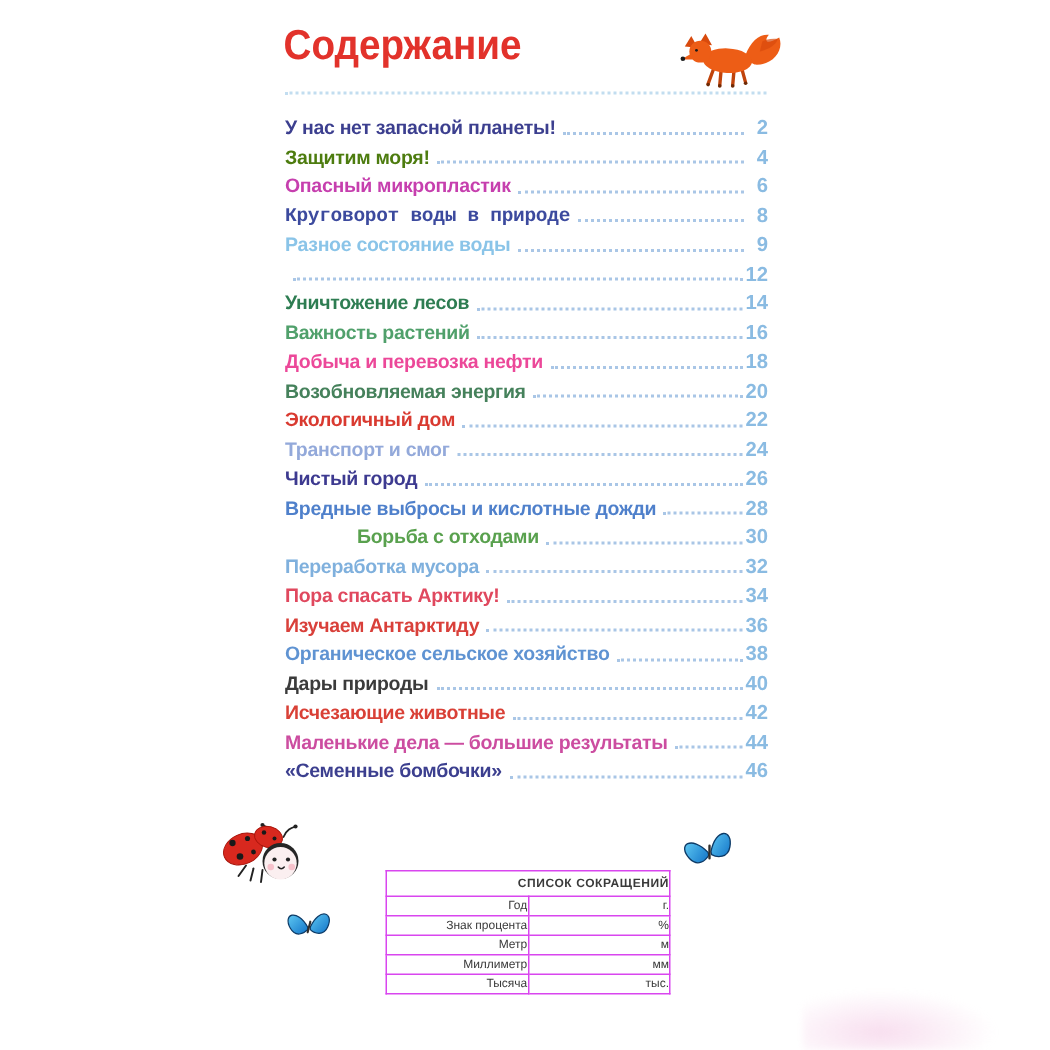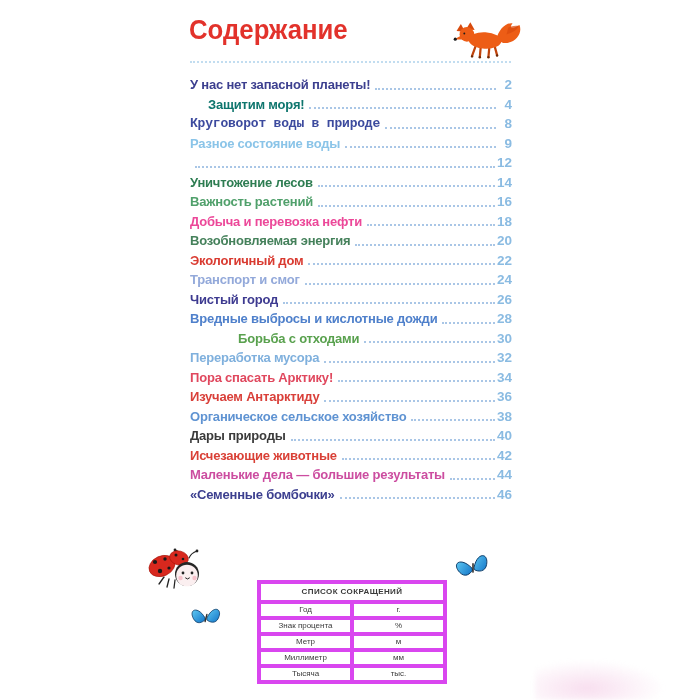--- a/index.html
+++ b/index.html
@@ -18,21 +18,21 @@
   .toc-leader{flex:1 1 auto;border-bottom:2px dotted #a9c6e6;margin:0 2px 5px 5px;min-width:12px;}
   .toc-page{font-size:13.5px;font-weight:600;color:#8abbe2;line-height:19.5px;text-align:right;min-width:14px;}
 
   .fox-wrap{left:446px;top:12px;width:78px;height:50px;}
   .ladybug-wrap{left:146px;top:546px;width:62px;height:52px;}
   .butterfly-a{left:190px;top:602px;width:32px;height:32px;}
   .butterfly-b{left:455px;top:551px;width:36px;height:34px;transform:rotate(-14deg);}
 
   table.abbr{left:257px;top:580px;width:190px;border-collapse:collapse;
              font-size:8px;color:#3a3a3a;table-layout:fixed;}
-  table.abbr th, table.abbr td{border:4px solid #d946ef;text-align:center;padding:0;line-height:1;}
+  table.abbr th, table.abbr td{border:1px solid #d946ef;text-align:right;padding:0;line-height:1;}
   table.abbr th{height:16px;font-weight:600;letter-spacing:0.4px;font-size:8px;}
   table.abbr td{height:12px;}
   table.abbr td.term{width:136px;}
 
   .smudge{left:535px;top:660px;width:130px;height:40px;
           background:radial-gradient(ellipse at 40% 70%, rgba(242,196,226,0.55), rgba(242,196,226,0) 70%);
           filter:blur(2px);}
 </style>
 </head>
 <body>
@@ -71,23 +71,28 @@
 
 <div class="abs title-rule"></div>
 
 <div class="abs toc">
     <div class="toc-row">
       <span class="toc-label" style="color: rgb(60, 63, 143);">У нас нет запасной планеты!</span>
       <span class="toc-leader" style="border-bottom-color: rgb(169, 198, 230);"></span>
       <span class="toc-page" style="color: rgb(138, 187, 226);">2</span>
     </div>
     <div class="toc-row">
-      <span class="toc-label" style="color: #0f766e; margin-left: 18px;">Защитим моря!</span>
+      <span class="toc-label" style="color: #4d7c0f;">Защитим моря!</span>
       <span class="toc-leader" style="border-bottom-color: rgb(169, 198, 230);"></span>
       <span class="toc-page" style="color: rgb(138, 187, 226);">4</span>
+    </div>
+    <div class="toc-row">
+      <span class="toc-label" style="color: rgb(198, 63, 174);">Опасный микропластик</span>
+      <span class="toc-leader" style="border-bottom-color: rgb(169, 198, 230);"></span>
+      <span class="toc-page" style="color: rgb(138, 187, 226);">6</span>
     </div>
     <div class="toc-row">
       <span class="toc-label" style="color: rgb(60, 74, 158); font-family: Liberation Mono, monospace;">Круговорот воды в природе</span>
       <span class="toc-leader" style="border-bottom-color: rgb(169, 198, 230);"></span>
       <span class="toc-page" style="color: rgb(138, 187, 226);">8</span>
     </div>
     <div class="toc-row">
       <span class="toc-label" style="color: rgb(138, 196, 232);">Разное состояние воды</span>
       <span class="toc-leader" style="border-bottom-color: rgb(169, 198, 230);"></span>
       <span class="toc-page" style="color: rgb(138, 187, 226);">9</span>

